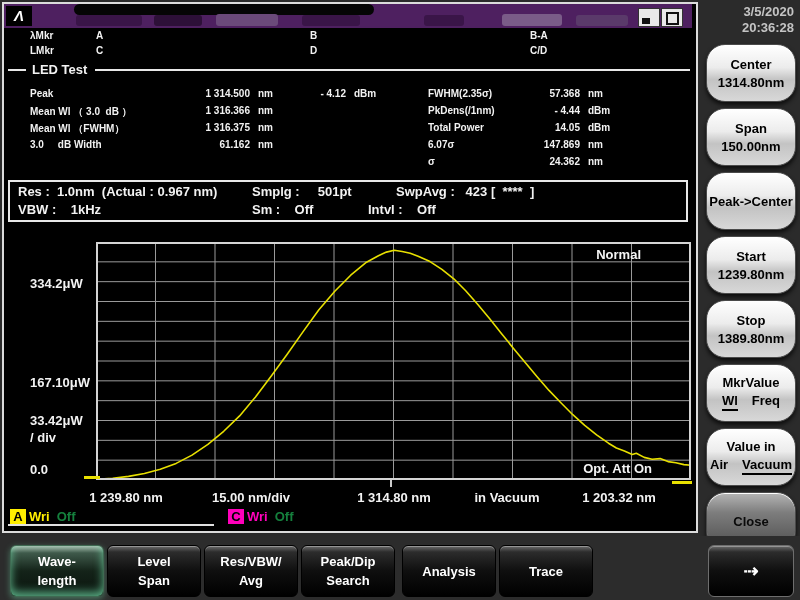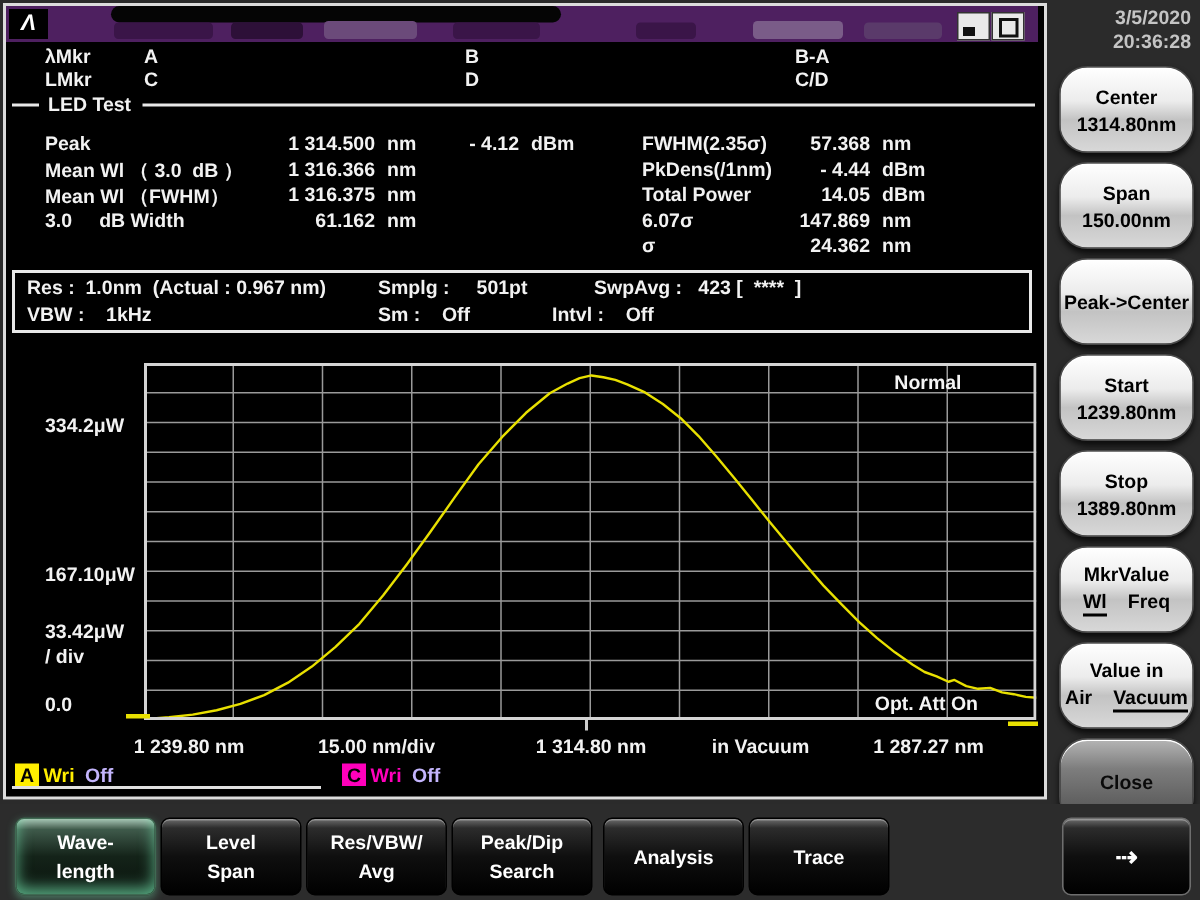--- a/index.html
+++ b/index.html
@@ -8,21 +8,21 @@
   
   .app-window{position:absolute;left:2px;top:2px;width:692px;height:527px;
               background:#000;border:2px solid #dcdcdc;box-sizing:content-box;}
   .titlebar{position:absolute;left:0;top:0;width:688px;height:24px;background:#4e2060;}
   .tb-logo{position:absolute;left:2px;top:2px;width:26px;height:20px;background:#000;
            color:#fff;font-size:15px;text-align:center;line-height:20px;font-style:italic;}
   .tb-redact{position:absolute;border-radius:3px;}
   .winbtn{position:absolute;top:4px;width:20px;height:17px;background:#e9e9e9;border:1px solid #333;}
   .winbtn .sq{position:absolute;left:4px;top:3px;width:9px;height:9px;border:2px solid #111;}
   .winbtn .bar{position:absolute;left:3px;bottom:2px;width:8px;height:6px;background:#111;}
-  .mrow{position:absolute;left:0;width:688px;height:16px;font-size:13px;white-space:pre;}
+  .mrow{position:absolute;left:0;width:688px;height:16px;font-size:10px;white-space:pre;}
   .mrow span{position:absolute;top:0;}
   .mlabel{left:26px;}
   .mval{left:138px;width:108px;text-align:right;}
   .munit{left:254px;}
   .mval2{left:268px;width:74px;text-align:right;}
   .munit2{left:350px;}
   .rlabel{left:424px;}
   .rval{left:468px;width:108px;text-align:right;}
   .runit{left:584px;}
   .led-head{position:absolute;left:4px;top:58px;width:682px;display:flex;align-items:center;font-size:13px;}
@@ -36,21 +36,21 @@
   .plot{position:absolute;left:92px;top:238px;width:569px;height:238px;}
   .anno{position:absolute;font-size:13px;color:#f4f4f4;white-space:pre;}
   .ylab{position:absolute;left:26px;font-size:13px;white-space:pre;}
   .xlab{position:absolute;top:486px;font-size:13px;white-space:pre;transform:translateX(-50%);}
   .dash{position:absolute;background:#e8e000;}
   .ctick{position:absolute;background:#cccccc;}
   
   .legend{position:absolute;top:504px;height:16px;font-size:13px;display:flex;align-items:center;}
   .tracebox{display:inline-block;width:16px;height:15px;text-align:center;line-height:15px;color:#000;}
   .legend .wri{margin-left:3px;}
-  .legend .off{margin-left:7px;color:#c4b5fd;}
+  .legend .off{margin-left:7px;color:#15803d;}
   .legend-underline{position:absolute;left:4px;top:520px;width:206px;height:2px;background:#e0e0e0;}
   
   .clock{position:absolute;right:6px;top:4px;text-align:right;font-size:13px;line-height:16px;color:#c4c4c4;}
   .side-buttons{position:absolute;left:706px;top:44px;width:90px;display:flex;flex-direction:column;gap:6px;}
   .sbtn{height:56px;border-radius:19px;border:1px solid #4a4a4a;color:#000;
         background:linear-gradient(180deg,#ffffff 0%,#ececec 40%,#c3c3c3 62%,#d8d8d8 100%);
         box-shadow:0 3px 4px rgba(0,0,0,.7), inset 0 1px 0 #fff;
         display:flex;flex-direction:column;justify-content:center;align-items:center;
         font-size:13px;font-weight:bold;gap:3px;cursor:pointer;}
   .sbtn .b-val{font-size:13px;}
@@ -206,21 +206,21 @@
       <span class="anno" style="top:219px;right:13px">Opt. Att On</span>
     </div>
     <div class="dash" style="left:80px;top:472px;width:16px;height:3px"></div>
     <div class="dash" style="left:668px;top:477px;width:20px;height:3px"></div>
     <div class="ctick" style="left:386px;top:476px;width:2px;height:7px"></div>
 
     <span class="xlab" style="left:122px">1 239.80 nm</span>
     <span class="xlab" style="left:247px">15.00 nm/div</span>
     <span class="xlab" style="left:390px">1 314.80 nm</span>
     <span class="xlab" style="left:503px">in Vacuum</span>
-    <span class="xlab" style="left:615px">1 287.27 nm</span>
+    <span class="xlab" style="left:615px">1 203.32 nm</span>
 
     <div class="legend" style="left:6px">
       <span class="tracebox" style="background:#ffee00">A</span>
       <span class="wri" style="color:#ffee00">Wri</span>
       <span class="off">Off</span>
     </div>
     <div class="legend-underline"></div>
     <div class="legend" style="left:224px">
       <span class="tracebox" style="background:#ff00bb">C</span>
       <span class="wri" style="color:#ff00bb">Wri</span>

